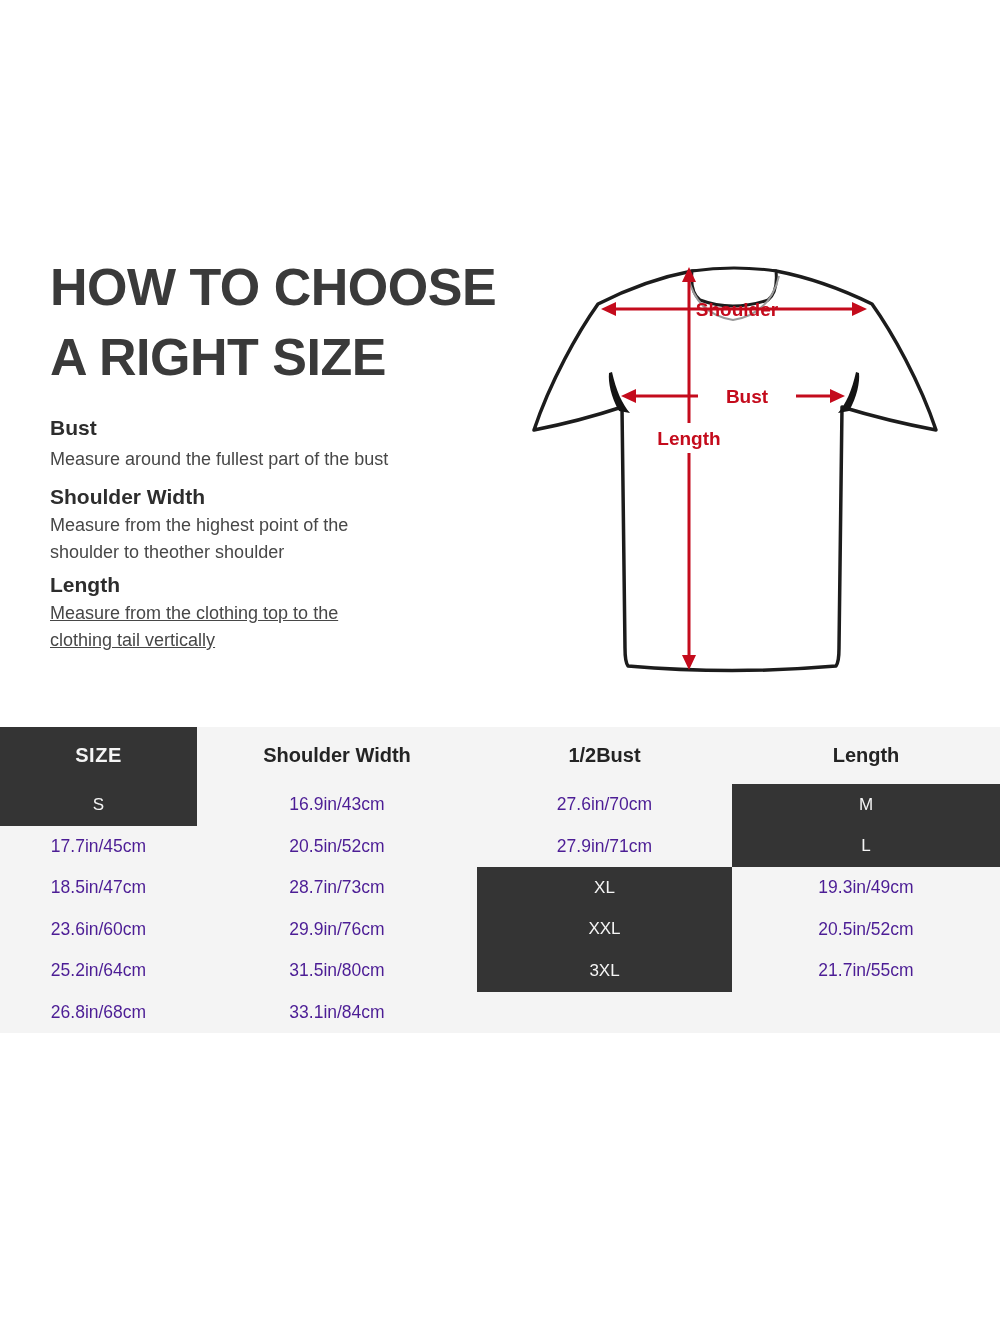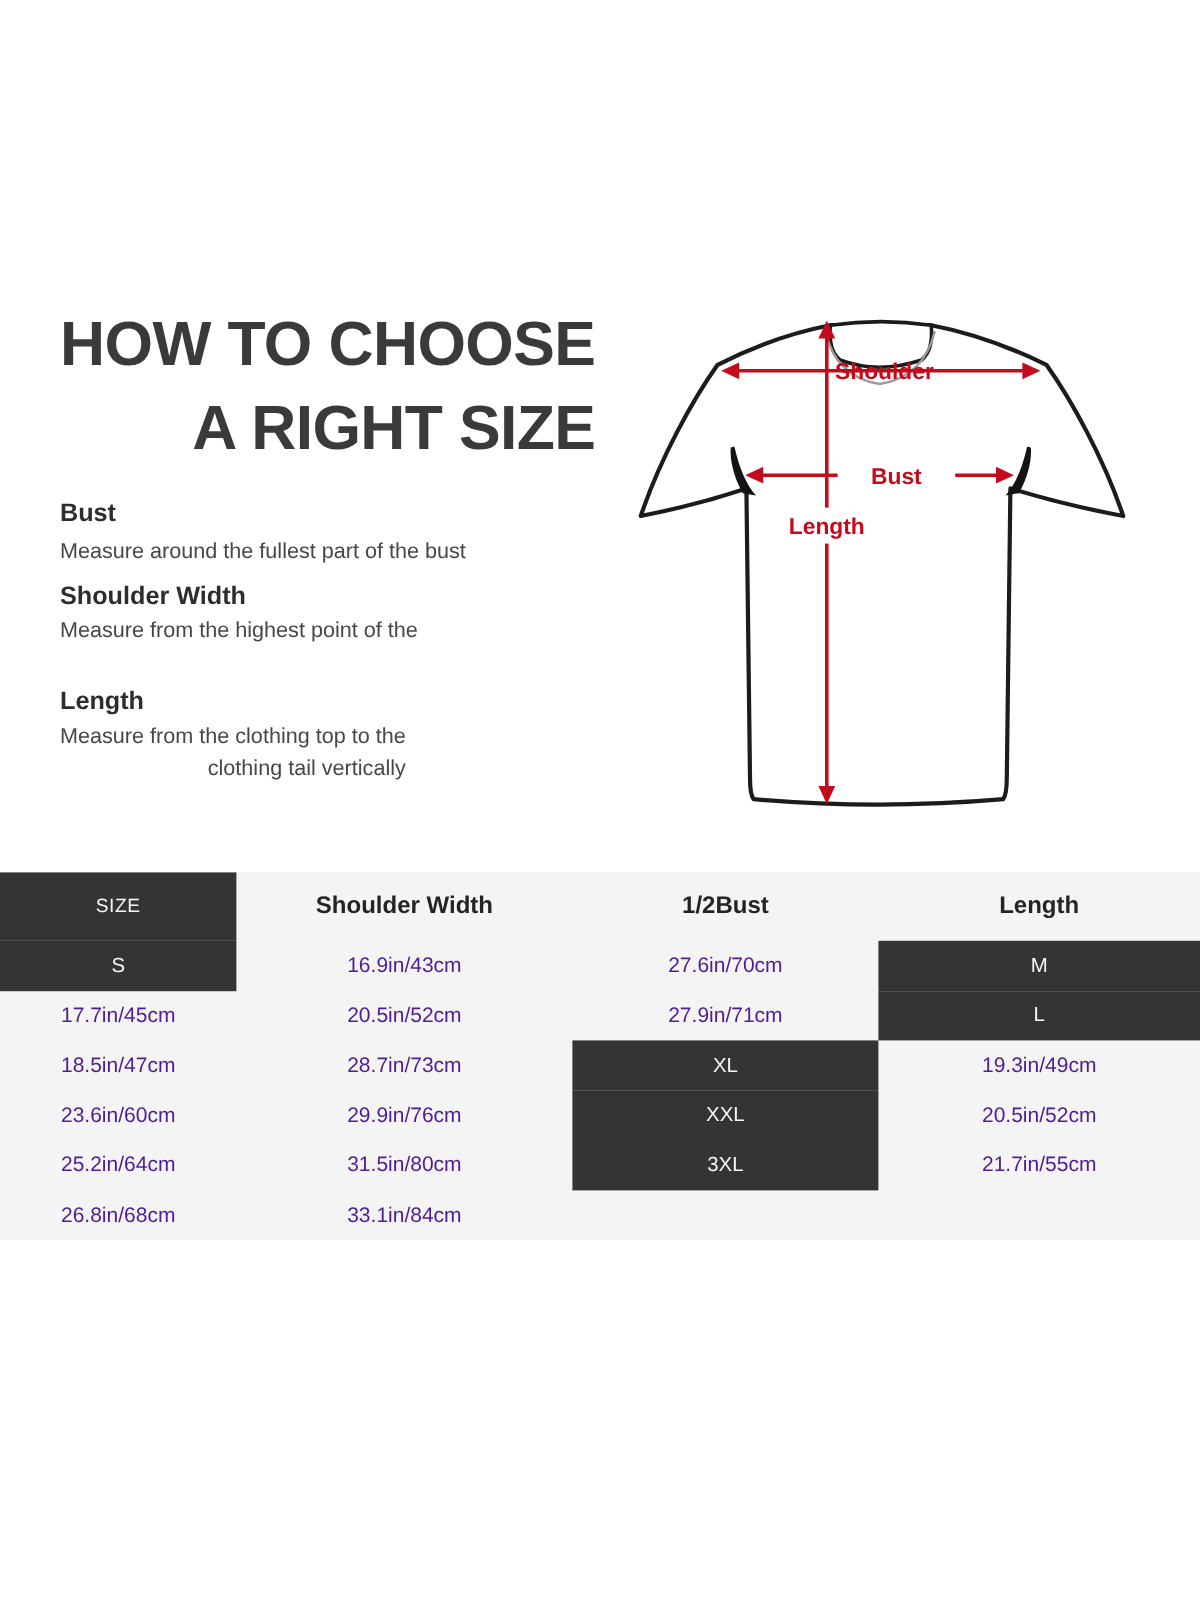--- a/index.html
+++ b/index.html
@@ -3,21 +3,20 @@
 <meta charset="utf-8">
 <style>
   html, body { margin: 0; padding: 0; background: #ffffff; }
   #page {
     position: relative;
     width: 1000px;
     height: 1333px;
     background: #ffffff;
     font-family: "Liberation Sans", sans-serif;
     overflow: hidden;
-    text-align: right;
   }
 
   
   .title {
     position: absolute;
     left: 50px;
     top: 252px;
     color: #3a3a3a;
     font-size: 52px;
     font-weight: 700;
@@ -42,21 +41,21 @@
     font-size: 18px;
     font-weight: 400;
     line-height: 27px;
     white-space: nowrap;
   }
   #instr-h-0 { top: 416px; }
   #instr-p-0 { top: 446px; }
   #instr-h-1 { top: 485px; }
   #instr-p-1 { top: 512px; }
   #instr-h-2 { top: 573px; }
-  #instr-p-2 { top: 600px; }
+  #instr-p-2 { top: 600px; text-decoration: underline; }
 
   
   .diagram {
     position: absolute;
     left: 500px;
     top: 240px;
     width: 470px;
     height: 460px;
   }
   .diagram svg { display: block; }
@@ -86,22 +85,22 @@
   .cell.dark {
     background: #343434;
     color: #f5f5f5;
   }
   .cell.col-head {
     color: #242424;
     font-size: 20px;
     font-weight: 700;
   }
   .cell.size-head {
-    font-size: 16px;
-    font-weight: 400;
+    font-size: 20px;
+    font-weight: 700;
     letter-spacing: 0.5px;
   }
   .cell.size-label { font-size: 17px; }
   .cell.value {
     color: #4c1d95;
     font-size: 17.5px;
   }
 
   
   .footnote {
@@ -122,20 +121,21 @@
     <div>HOW TO CHOOSE</div>
     <div>A RIGHT SIZE</div>
   </div>
 
   <div id="instr-h-0" class="instr-heading">Bust</div>
   <div id="instr-p-0" class="instr-body">Measure around the fullest part of the bust</div>
 
   <div id="instr-h-1" class="instr-heading">Shoulder Width</div>
   <div id="instr-p-1" class="instr-body">
     <div>Measure from the highest point of the</div>
+    <div>shoulder to theother shoulder</div>
   </div>
 
   <div id="instr-h-2" class="instr-heading">Length</div>
   <div id="instr-p-2" class="instr-body">
     <div>Measure from the clothing top to the</div>
     <div>clothing tail vertically</div>
   </div>
 
   <div class="diagram">
     <svg width="470" height="460" viewBox="0 0 470 460" xmlns="http://www.w3.org/2000/svg">

